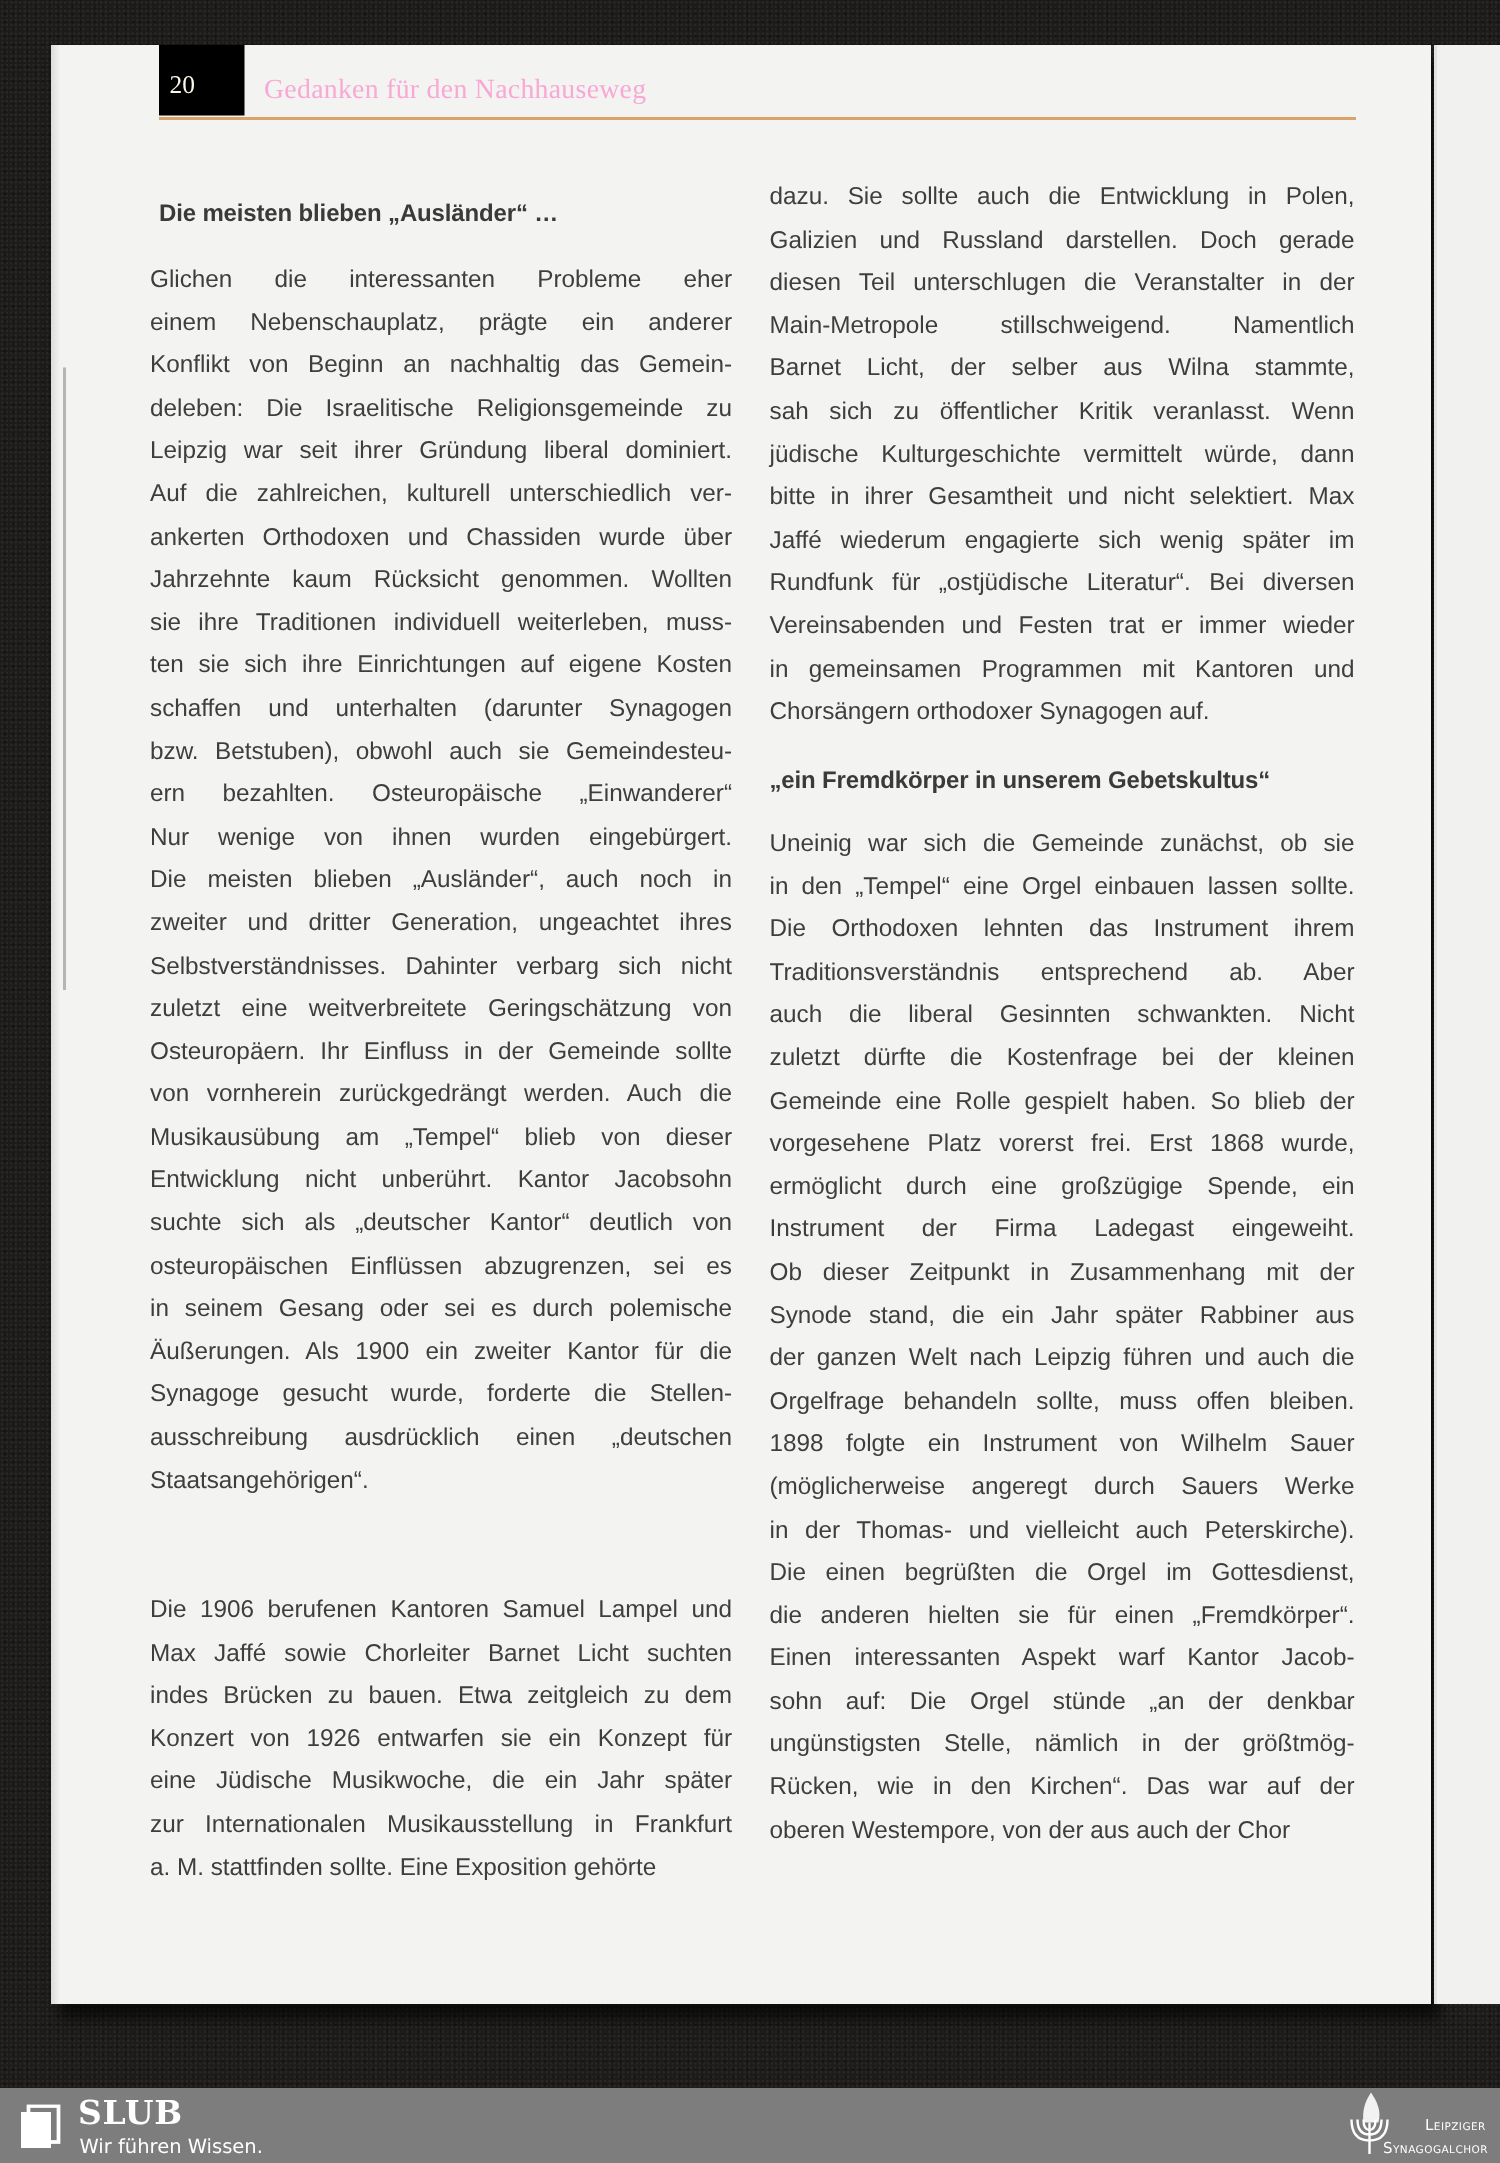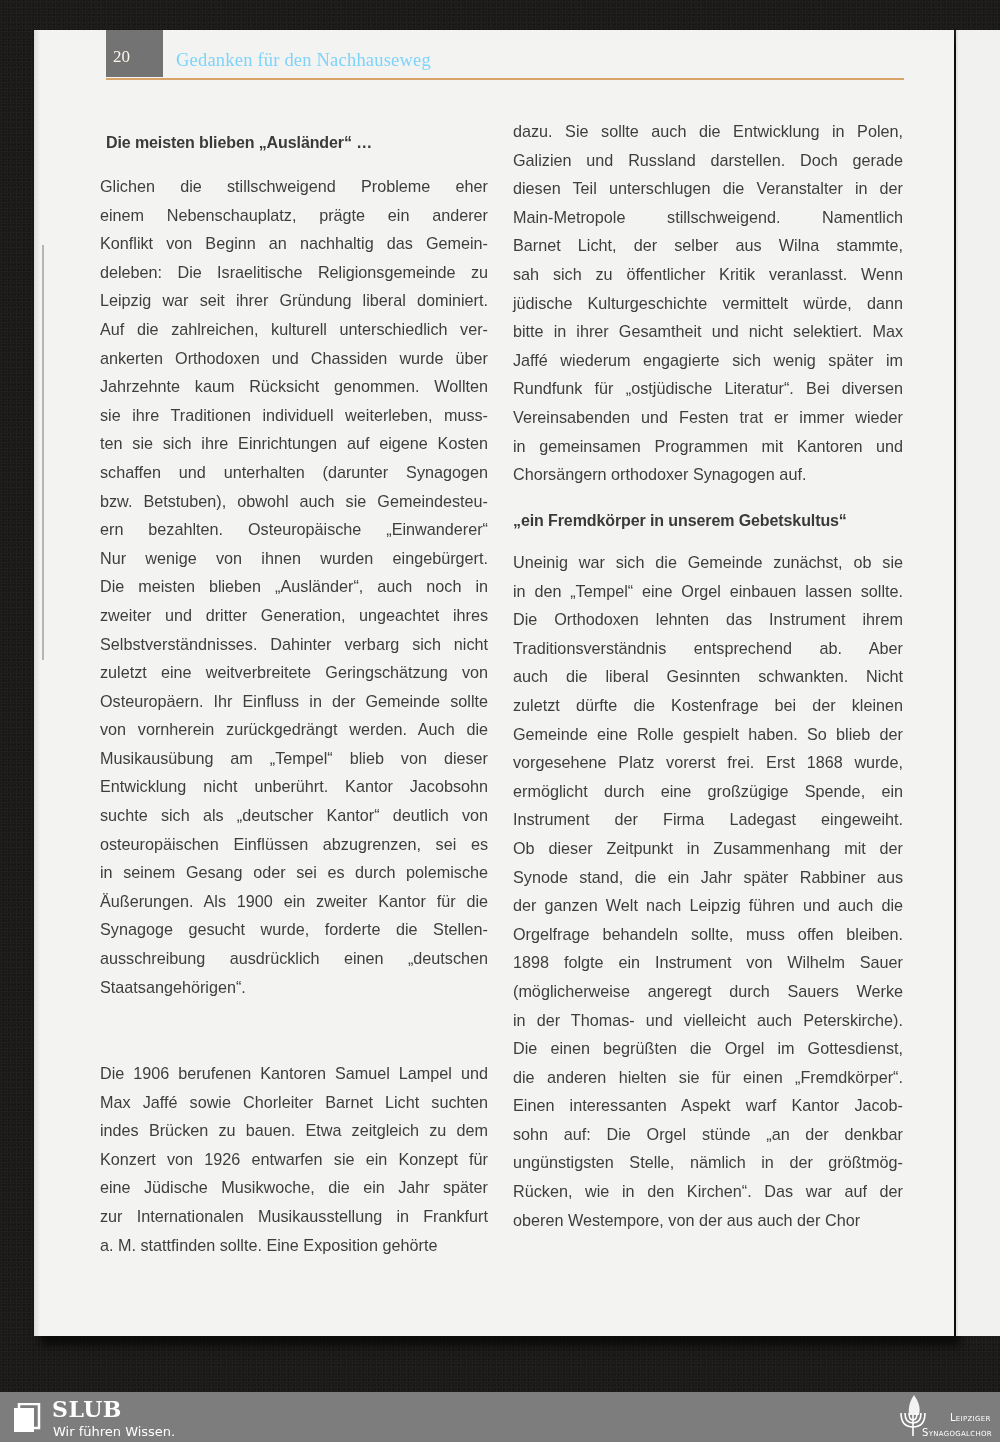--- a/index.html
+++ b/index.html
@@ -26,27 +26,27 @@
       position: absolute; left: 8px; top: 215px; width: 2px; height: 415px;
       background: #9a9a9a; opacity: 0.7;
     }
     .next-page {
       position: absolute; left: 956px; top: 30px; width: 44px; height: 1306px;
       background: #f1f1f0;
       border-left: 2px solid #e2e2e2;
     }
     .header-tab {
       position: absolute; left: 106px; top: 30px; width: 57px; height: 47px;
-      background: #737373;
+      background: #000000;
       color: #fdf6ea; font-family: "Liberation Serif", serif; font-size: 17px;
       display: flex; align-items: flex-end; padding: 0 0 10px 7px; box-sizing: border-box;
     }
     .running-head {
       position: absolute; left: 176px; top: 50px;
-      font-family: "Liberation Serif", serif; font-size: 18.5px; color: #7dd3fc;
+      font-family: "Liberation Serif", serif; font-size: 18.5px; color: #f9a8d4;
       letter-spacing: 0.2px;
     }
     .header-rule {
       position: absolute; left: 106px; top: 78px; width: 798px; height: 2px;
       background: #d9a46a;
     }
     .col {
       position: absolute; width: 388px;
       font-family: "Liberation Sans", sans-serif;
       font-size: 16.2px; line-height: 28.6px; color: #3e3e3e;
@@ -95,21 +95,21 @@
 <div class="next-page"></div>
 
 <div class="header-tab">
   <span>20</span>
 </div>
 <div class="running-head">Gedanken für den Nachhauseweg</div>
 <div class="header-rule"></div>
 
 <div class="h h-left">Die meisten blieben „Ausländer“ …</div>
 <div class="col col-left" id="lp1">
-    <span class="line">Glichen die stillschweigend Probleme eher</span>
+    <span class="line">Glichen die interessanten Probleme eher</span>
     <span class="line">einem Nebenschauplatz, prägte ein anderer</span>
     <span class="line">Konflikt von Beginn an nachhaltig das Gemein-</span>
     <span class="line">deleben: Die Israelitische Religionsgemeinde zu</span>
     <span class="line">Leipzig war seit ihrer Gründung liberal dominiert.</span>
     <span class="line">Auf die zahlreichen, kulturell unterschiedlich ver-</span>
     <span class="line">ankerten Orthodoxen und Chassiden wurde über</span>
     <span class="line">Jahrzehnte kaum Rücksicht genommen. Wollten</span>
     <span class="line">sie ihre Traditionen individuell weiterleben, muss-</span>
     <span class="line">ten sie sich ihre Einrichtungen auf eigene Kosten</span>
     <span class="line">schaffen und unterhalten (darunter Synagogen</span>

